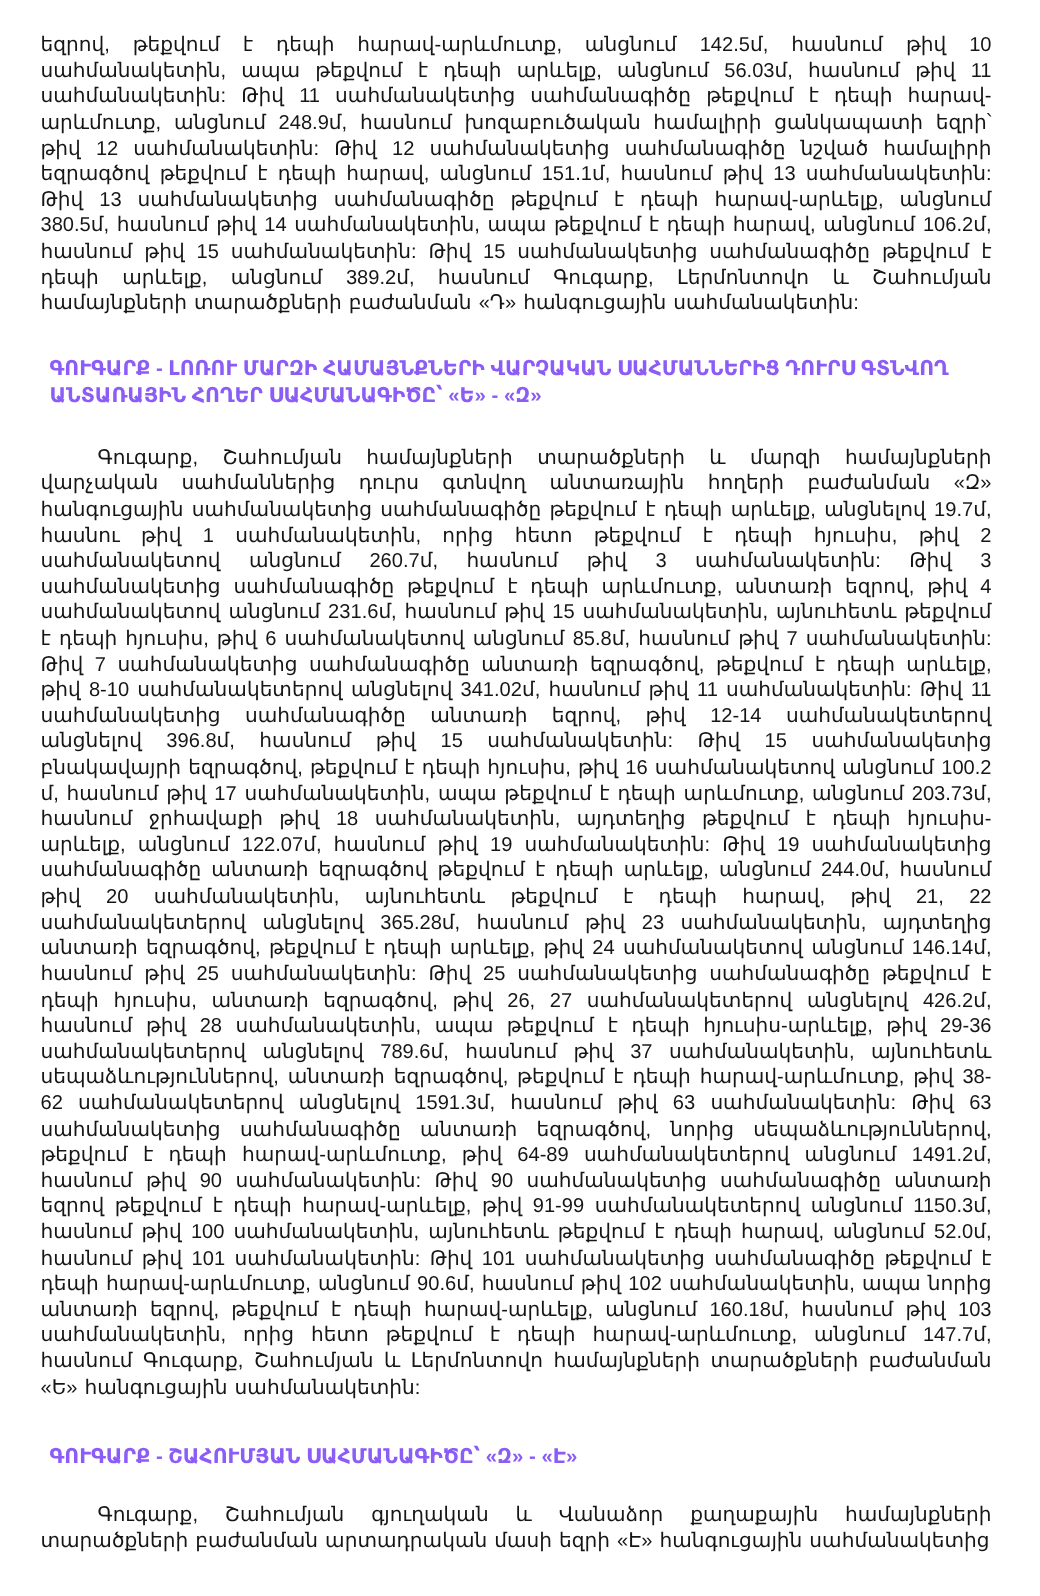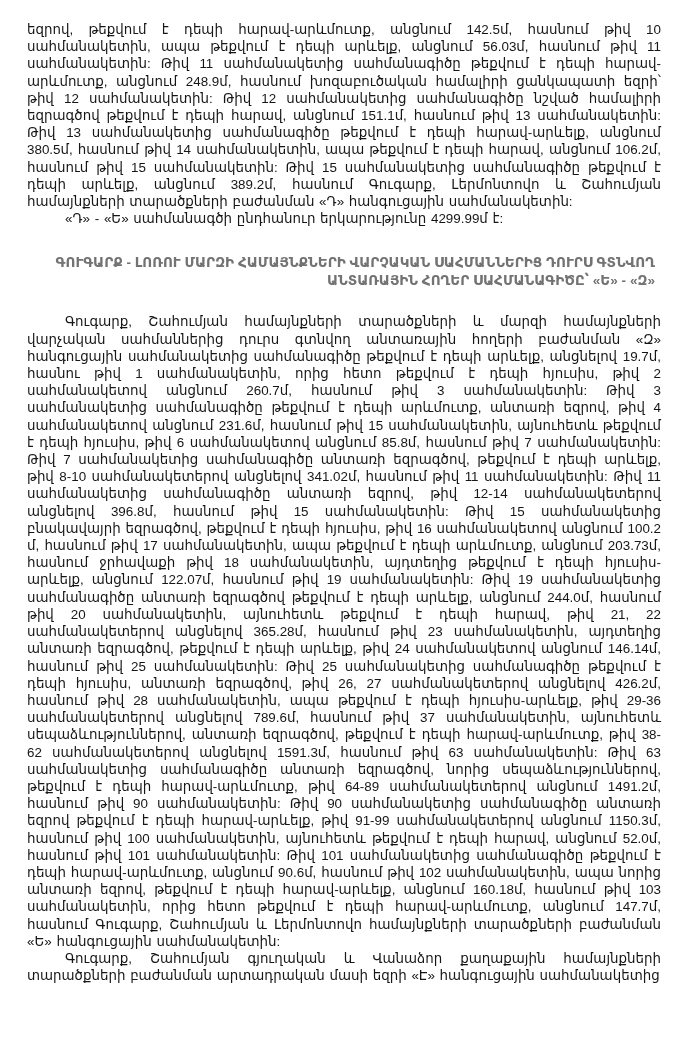--- a/index.html
+++ b/index.html
@@ -30,35 +30,35 @@
     color: #161616;
   }
   .para.indent {
     text-indent: 38px;
   }
   .heading {
     margin: 27px 6px 23px 6px;
     font-size: 13.6px;
     line-height: 18px;
     font-weight: bold;
-    text-align: right;
-    color: #737373;
+    text-align: left;
+    color: #8b5cf6;
   }
   .heading.second {
     margin: 29px 6px 21px 6px;
   }
 </style>
 </head>
 <body>
 
 <div class="page">
   <p class="para">եզրով, թեքվում է դեպի հարավ-արևմուտք, անցնում 142.5մ, հասնում թիվ 10 սահմանակետին, ապա թեքվում է  դեպի արևելք, անցնում 56.03մ, հասնում թիվ 11 սահմանակետին: Թիվ 11 սահմանակետից սահմանագիծը թեքվում է դեպի հարավ-արևմուտք, անցնում 248.9մ, հասնում խոզաբուծական համալիրի ցանկապատի եզրի՝ թիվ 12 սահմանակետին: Թիվ 12 սահմանակետից սահմանագիծը նշված համալիրի եզրագծով թեքվում է  դեպի հարավ, անցնում 151.1մ, հասնում թիվ 13 սահմանակետին: Թիվ 13 սահմանակետից սահմանագիծը թեքվում է դեպի հարավ-արևելք, անցնում 380.5մ, հասնում թիվ 14 սահմանակետին, ապա թեքվում է դեպի հարավ, անցնում 106.2մ, հասնում թիվ 15 սահմանակետին: Թիվ 15 սահմանակետից սահմանագիծը թեքվում է դեպի արևելք, անցնում 389.2մ, հասնում Գուգարք,  Լերմոնտովո և Շահումյան համայնքների տարածքների բաժանման «Դ» հանգուցային սահմանակետին:</p>
 
-  <p class="para indent">«Դ» - «Ե» սահմանագծի ընդհանուր երկարությունը 4299.99մ է:</p>
 
   <h2 class="heading">ԳՈՒԳԱՐՔ - ԼՈՌՈՒ ՄԱՐԶԻ ՀԱՄԱՅՆՔՆԵՐԻ ՎԱՐՉԱԿԱՆ ՍԱՀՄԱՆՆԵՐԻՑ ԴՈՒՐՍ ԳՏՆՎՈՂ ԱՆՏԱՌԱՅԻՆ ՀՈՂԵՐ ՍԱՀՄԱՆԱԳԻԾԸ՝ «Ե» - «Զ»</h2>
 
   <p class="para indent">Գուգարք, Շահումյան համայնքների տարածքների և մարզի  համայնքների վարչական սահմաններից դուրս գտնվող անտառային հողերի բաժանման «Զ» հանգուցային սահմանակետից սահմանագիծը թեքվում է դեպի արևելք, անցնելով 19.7մ, հասնու թիվ 1 սահմանակետին, որից  հետո թեքվում է դեպի հյուսիս, թիվ 2 սահմանակետով անցնում 260.7մ, հասնում թիվ 3 սահմանակետին: Թիվ 3 սահմանակետից սահմանագիծը թեքվում է դեպի արևմուտք, անտառի եզրով, թիվ 4 սահմանակետով անցնում 231.6մ, հասնում թիվ 15 սահմանակետին, այնուհետև թեքվում է դեպի հյուսիս, թիվ 6 սահմանակետով անցնում 85.8մ, հասնում թիվ 7 սահմանակետին: Թիվ 7 սահմանակետից սահմանագիծը անտառի եզրագծով, թեքվում է դեպի արևելք, թիվ 8-10 սահմանակետերով անցնելով 341.02մ, հասնում թիվ 11 սահմանակետին: Թիվ 11 սահմանակետից սահմանագիծը անտառի եզրով, թիվ 12-14 սահմանակետերով անցնելով 396.8մ, հասնում թիվ 15 սահմանակետին: Թիվ 15 սահմանակետից բնակավայրի եզրագծով, թեքվում է դեպի հյուսիս, թիվ 16 սահմանակետով անցնում 100.2 մ, հասնում թիվ 17 սահմանակետին, ապա թեքվում է դեպի արևմուտք, անցնում 203.73մ, հասնում ջրհավաքի թիվ 18 սահմանակետին, այդտեղից թեքվում է դեպի հյուսիս-արևելք,  անցնում 122.07մ, հասնում թիվ 19 սահմանակետին: Թիվ 19 սահմանակետից սահմանագիծը անտառի եզրագծով թեքվում է դեպի արևելք, անցնում 244.0մ, հասնում թիվ 20 սահմանակետին, այնուհետև թեքվում է դեպի հարավ, թիվ 21, 22 սահմանակետերով անցնելով 365.28մ, հասնում թիվ 23 սահմանակետին, այդտեղից անտառի եզրագծով, թեքվում է դեպի արևելք, թիվ 24 սահմանակետով անցնում 146.14մ, հասնում թիվ 25 սահմանակետին: Թիվ 25 սահմանակետից սահմանագիծը թեքվում է դեպի հյուսիս, անտառի եզրագծով, թիվ 26, 27 սահմանակետերով անցնելով 426.2մ, հասնում թիվ 28 սահմանակետին, ապա թեքվում է դեպի հյուսիս-արևելք, թիվ 29-36 սահմանակետերով անցնելով 789.6մ, հասնում թիվ 37 սահմանակետին, այնուհետև սեպաձևություններով, անտառի եզրագծով, թեքվում է  դեպի հարավ-արևմուտք, թիվ 38-62 սահմանակետերով անցնելով 1591.3մ, հասնում թիվ 63 սահմանակետին: Թիվ 63 սահմանակետից սահմանագիծը անտառի եզրագծով, նորից սեպաձևություններով, թեքվում է դեպի հարավ-արևմուտք, թիվ 64-89 սահմանակետերով անցնում 1491.2մ, հասնում թիվ 90 սահմանակետին: Թիվ 90 սահմանակետից սահմանագիծը անտառի եզրով թեքվում է դեպի հարավ-արևելք, թիվ 91-99 սահմանակետերով անցնում 1150.3մ, հասնում թիվ 100 սահմանակետին, այնուհետև թեքվում է դեպի հարավ, անցնում 52.0մ, հասնում թիվ 101 սահմանակետին: Թիվ 101 սահմանակետից սահմանագիծը թեքվում է դեպի հարավ-արևմուտք, անցնում 90.6մ, հասնում թիվ 102 սահմանակետին, ապա նորից անտառի եզրով, թեքվում է դեպի հարավ-արևելք, անցնում 160.18մ, հասնում թիվ 103 սահմանակետին, որից հետո թեքվում է դեպի հարավ-արևմուտք, անցնում 147.7մ, հասնում Գուգարք, Շահումյան և Լերմոնտովո համայնքների տարածքների բաժանման «Ե» հանգուցային սահմանակետին:</p>
 
 
+  <h2 class="heading second">ԳՈՒԳԱՐՔ - ՇԱՀՈՒՄՅԱՆ ՍԱՀՄԱՆԱԳԻԾԸ՝ «Զ» - «Է»</h2>
 
   <p class="para indent">Գուգարք, Շահումյան գյուղական և Վանաձոր քաղաքային համայնքների տարածքների բաժանման արտադրական մասի եզրի «Է» հանգուցային սահմանակետից</p>
 </div>
 
 </body></html>

